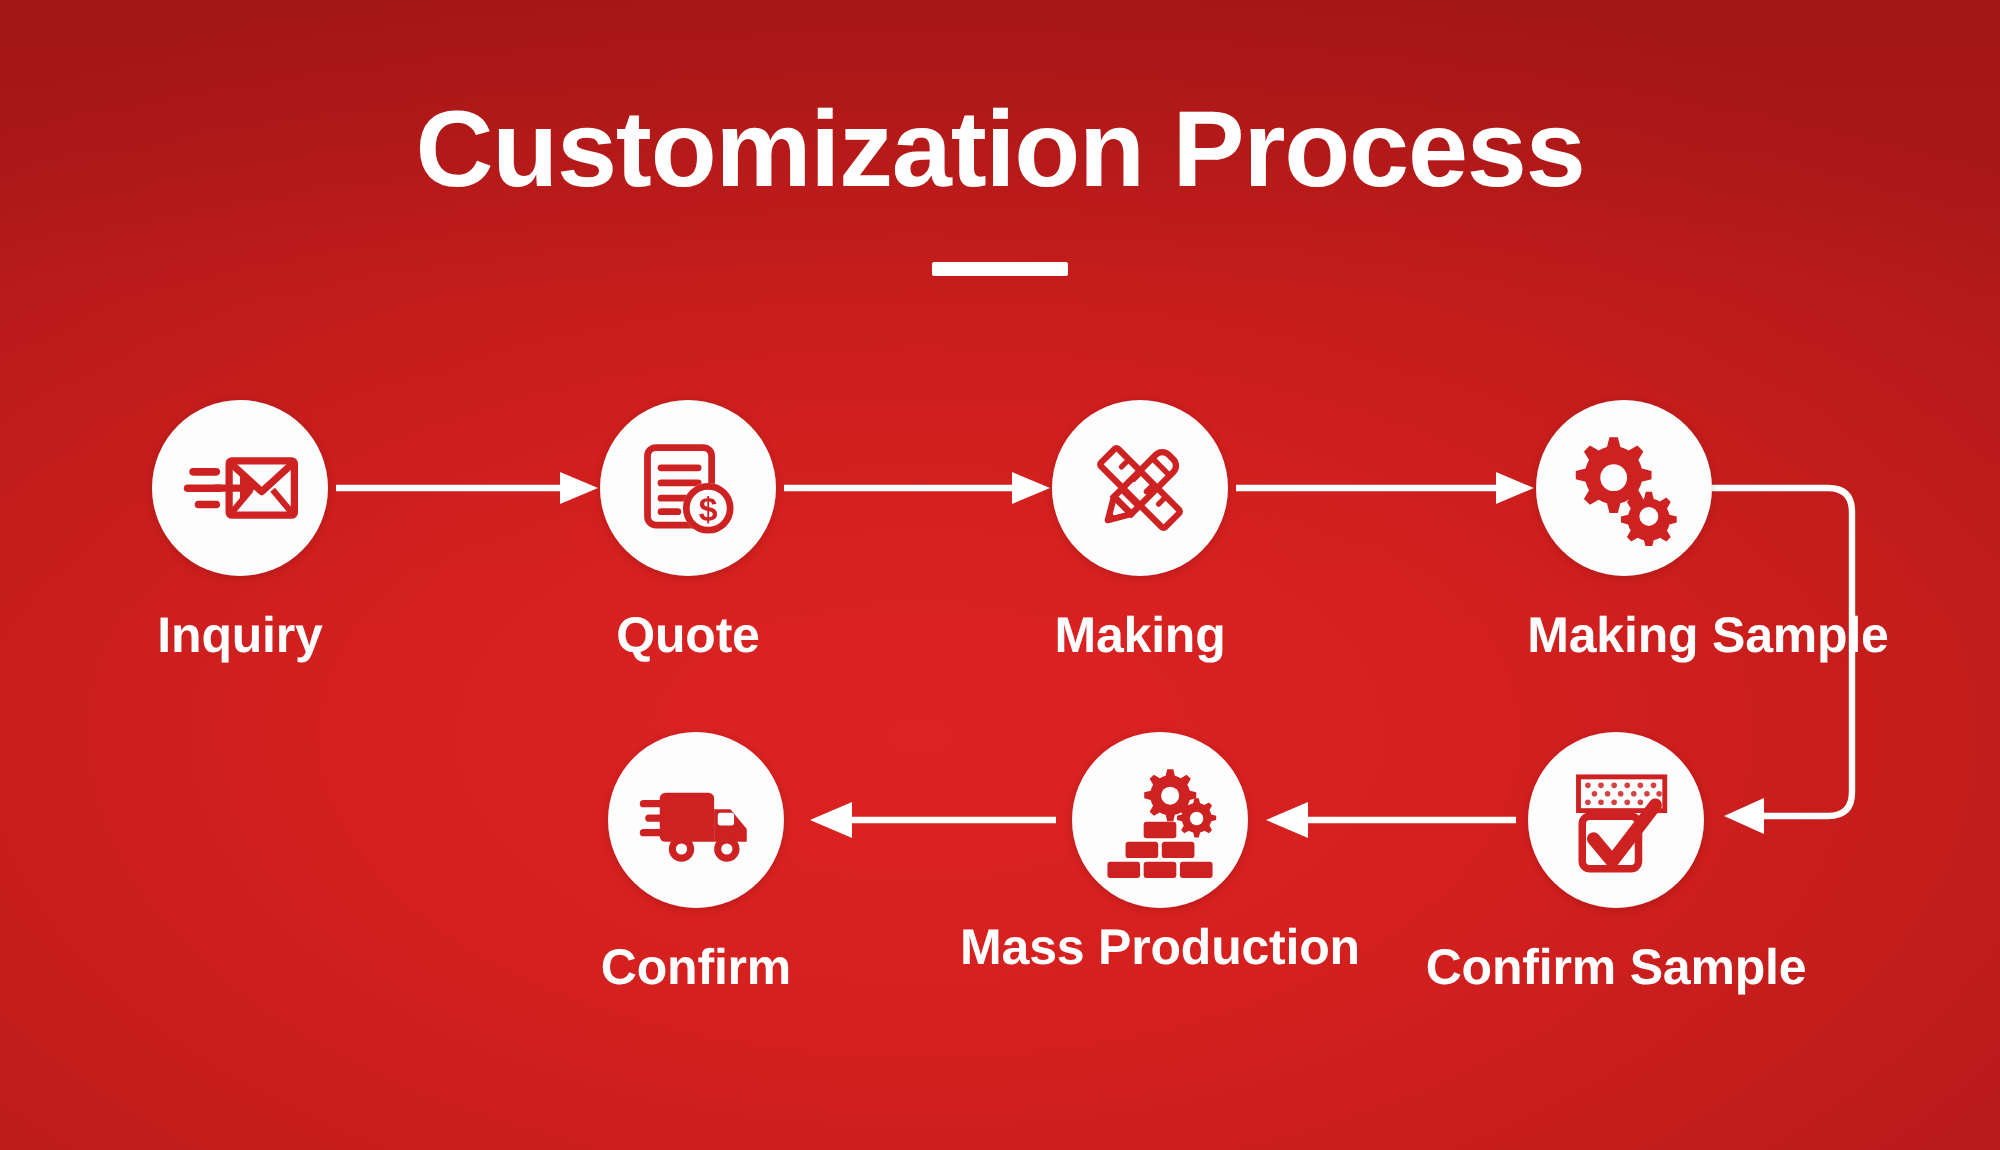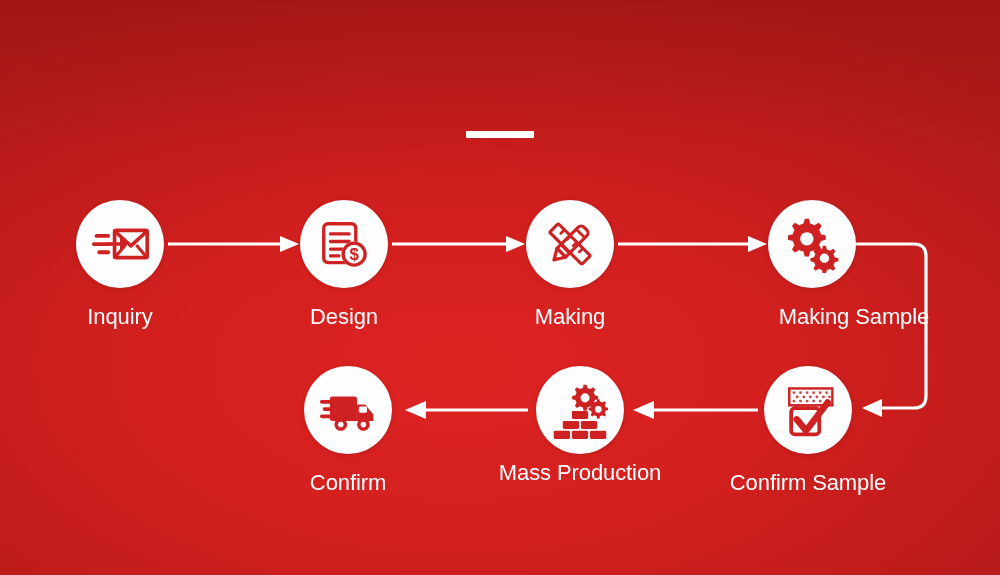--- a/index.html
+++ b/index.html
@@ -78,39 +78,40 @@
     justify-content: center;
     box-shadow: 0 1px 4px rgba(90,6,6,0.22);
   }
 
   .bubble svg { display: block; }
 
   .node-label {
     position: absolute;
     text-align: left;
     color: #ffffff;
-    font-size: 22px;
-    font-weight: 400;
+    font-size: 25px;
+    font-weight: 700;
     letter-spacing: -0.1px;
     white-space: nowrap;
     transform: translateX(-50%);
   }
 
   
   .connector {
     position: absolute;
     z-index: 3;
   }
   .connector svg { display: block; overflow: visible; }
 </style>
 </head>
 <body>
 
 <div class="stage">
 
+  <div class="title">Customization Process</div>
   <div class="title-rule"></div>
 
   <div class="connector" style="left:168px; top:232px;">
     <svg width="132" height="24" viewBox="0 0 132 24">
       <line x1="0" y1="12" x2="115" y2="12" stroke="#ffffff" stroke-width="3.2"></line>
       <polygon points="112,4 131,12 112,20" fill="#ffffff"></polygon>
     </svg>
   </div>
 
   <div class="connector" style="left:392px; top:232px;">
@@ -177,21 +178,21 @@
             <line x1="16" y1="29" x2="38" y2="29"></line>
             <line x1="16" y1="38" x2="32" y2="38"></line>
             <line x1="16" y1="46" x2="26" y2="46"></line>
           </g>
           <circle cx="44" cy="44" r="15" fill="#fdfdfd"></circle>
           <circle cx="44" cy="44" r="13" fill="none" stroke="#ce2222" stroke-width="4"></circle>
           <text x="44" y="51.5" font-family="'Liberation Sans', sans-serif" font-size="20" font-weight="bold" fill="#ce2222" text-anchor="middle">$</text>
         </svg>
       </span>
     </div>
-    <div class="node-label" style="left:344px; top:304px;">Design</div>
+    <div class="node-label" style="left:344px; top:304px;">Quote</div>
   </div>
 
   <div class="node">
     <div class="bubble" style="left:526px; top:200px;">
       <span>
         <svg width="56" height="56" viewBox="0 0 64 64">
 
           <g transform="rotate(45 32 32)">
             <rect x="6" y="25" width="52" height="14" rx="1.5" fill="none" stroke="#ce2222" stroke-width="3.6"></rect>
             <g stroke="#ce2222" stroke-width="3" stroke-linecap="round">

